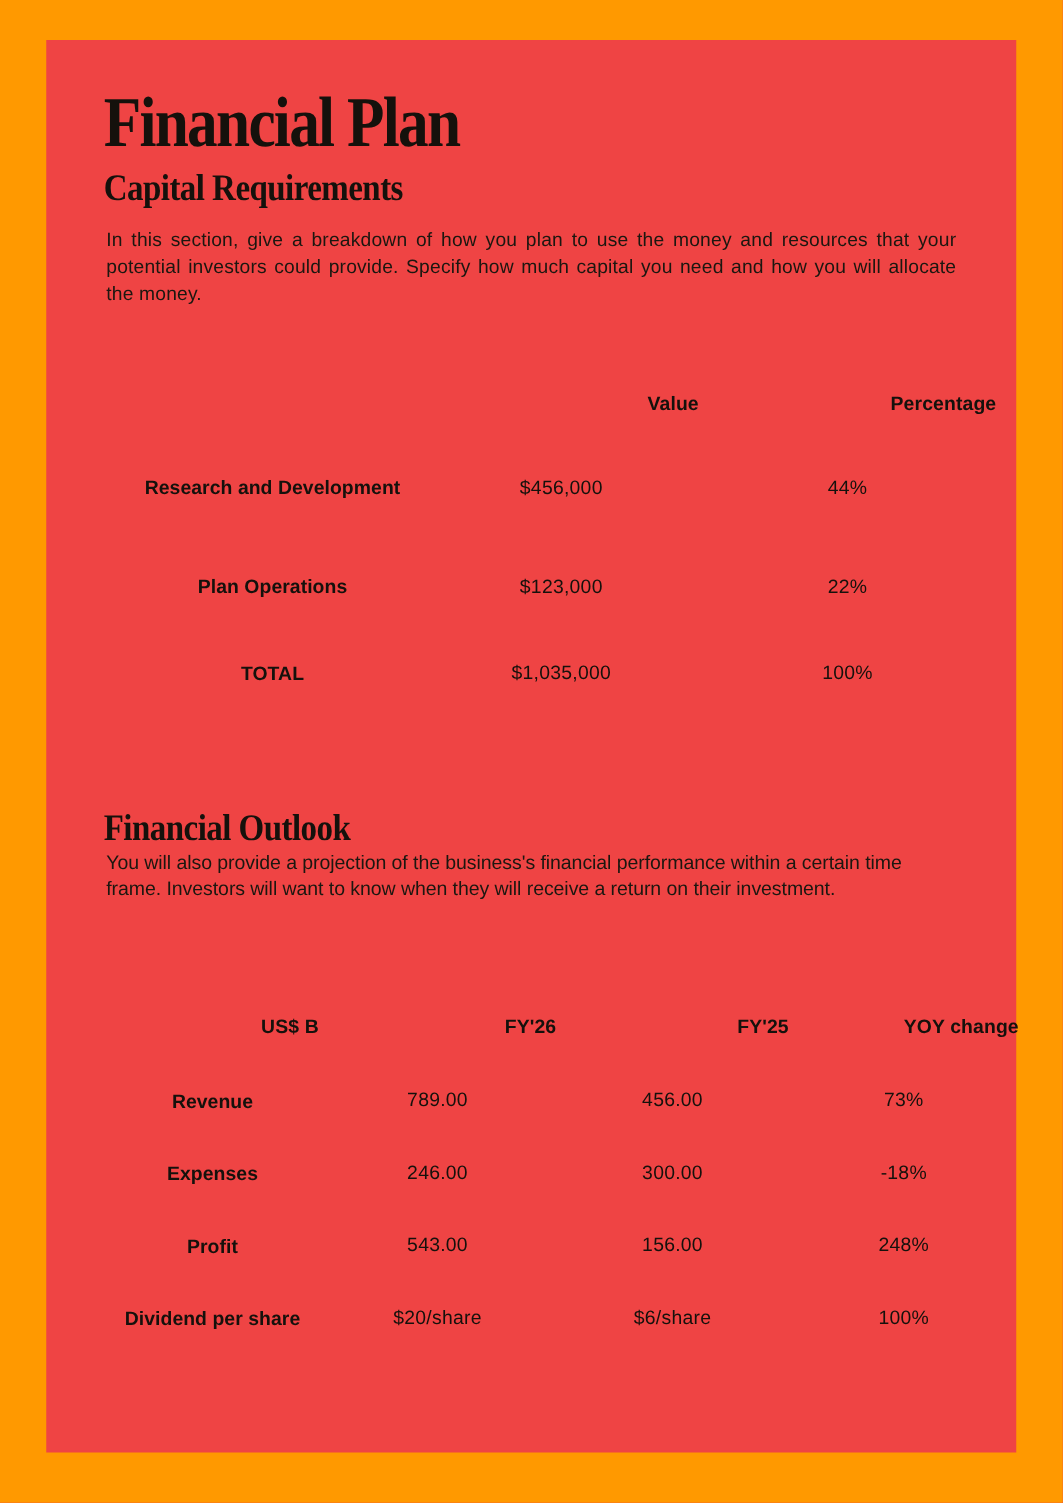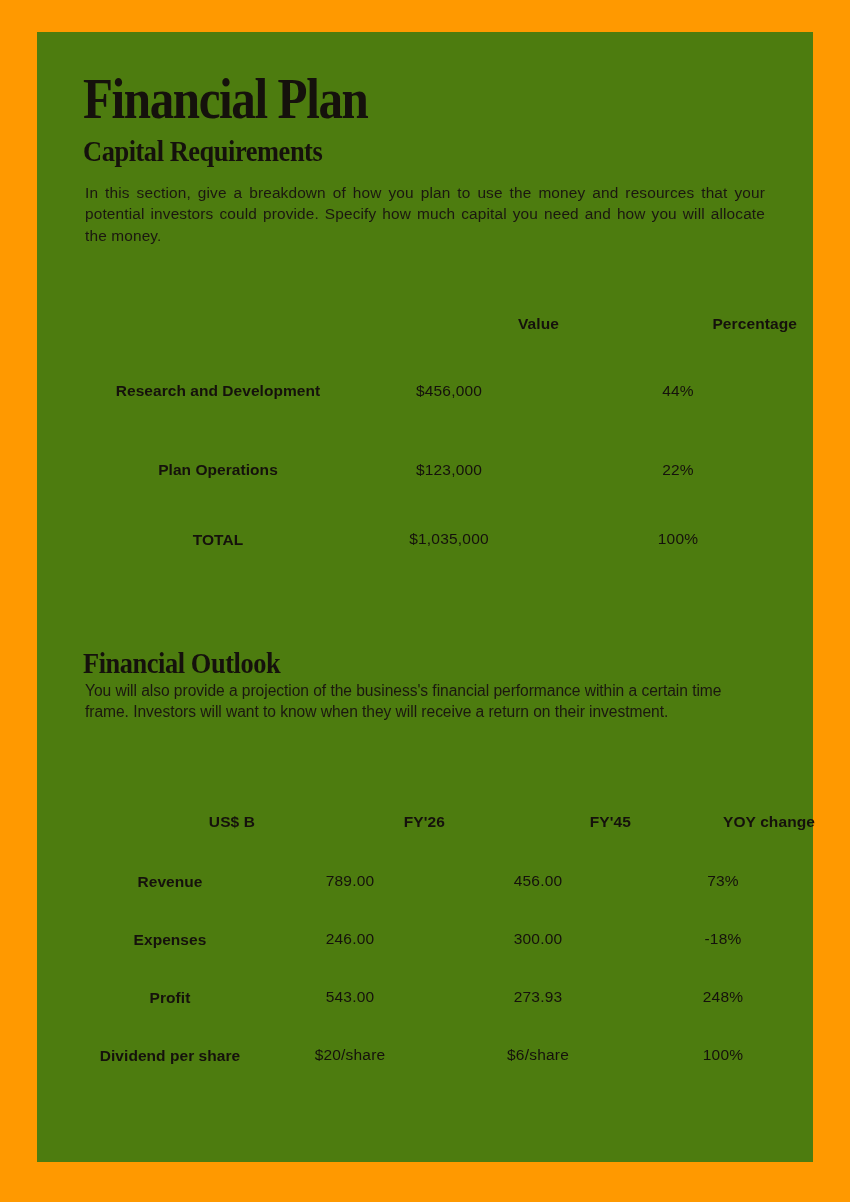--- a/index.html
+++ b/index.html
@@ -22,21 +22,21 @@
     background: #FF9900;
     overflow: hidden;
   }
 
   .panel {
     position: absolute;
     left: 37px;
     top: 32px;
     width: 776px;
     height: 1130px;
-    background: #4d7c0f;
+    background: #ef4444;
   }
 
   
   .title {
     position: absolute;
     left: 46px;
     top: 38px;
     font-family: "Liberation Serif", "DejaVu Serif", serif;
     font-weight: 700;
     font-size: 57px;
@@ -215,41 +215,41 @@
       <colgroup>
         <col class="o-label">
           <col class="o-fy26">
           <col class="o-fy25">
           <col class="o-yoy">
       </colgroup>
       <thead>
         <tr>
           <th>US$ B</th>
           <th>FY'26</th>
-          <th>FY'45</th>
+          <th>FY'25</th>
           <th>YOY change</th>
         </tr>
       </thead>
       <tbody>
         <tr>
           <td class="row-label">Revenue</td>
           <td>789.00</td>
           <td>456.00</td>
           <td>73%</td>
         </tr>
         <tr>
           <td class="row-label">Expenses</td>
           <td>246.00</td>
           <td>300.00</td>
           <td>-18%</td>
         </tr>
         <tr>
           <td class="row-label">Profit</td>
           <td>543.00</td>
-          <td>273.93</td>
+          <td>156.00</td>
           <td>248%</td>
         </tr>
         <tr>
           <td class="row-label">Dividend per share</td>
           <td>$20/share</td>
           <td>$6/share</td>
           <td>100%</td>
         </tr>
       </tbody>
     </table>

